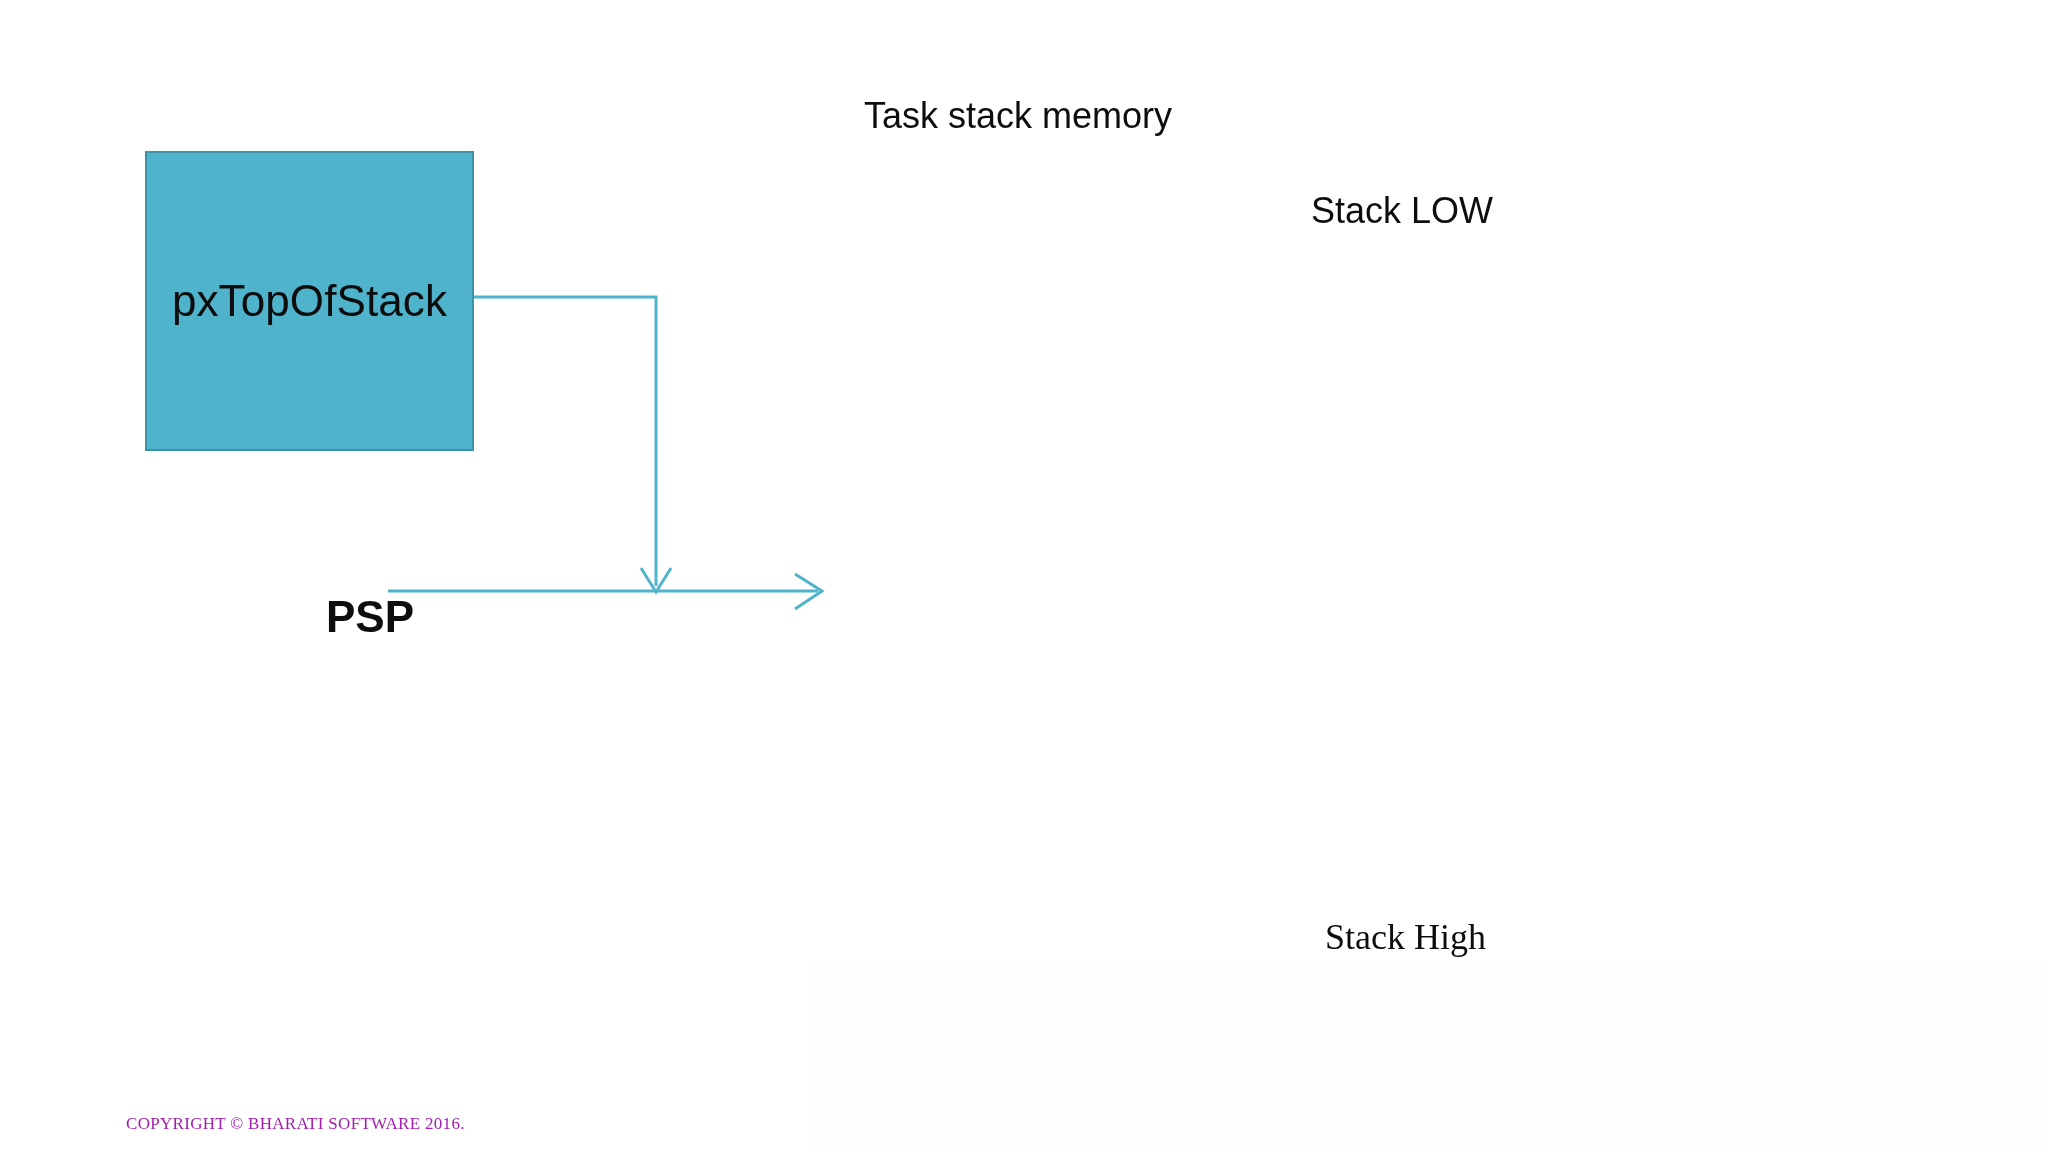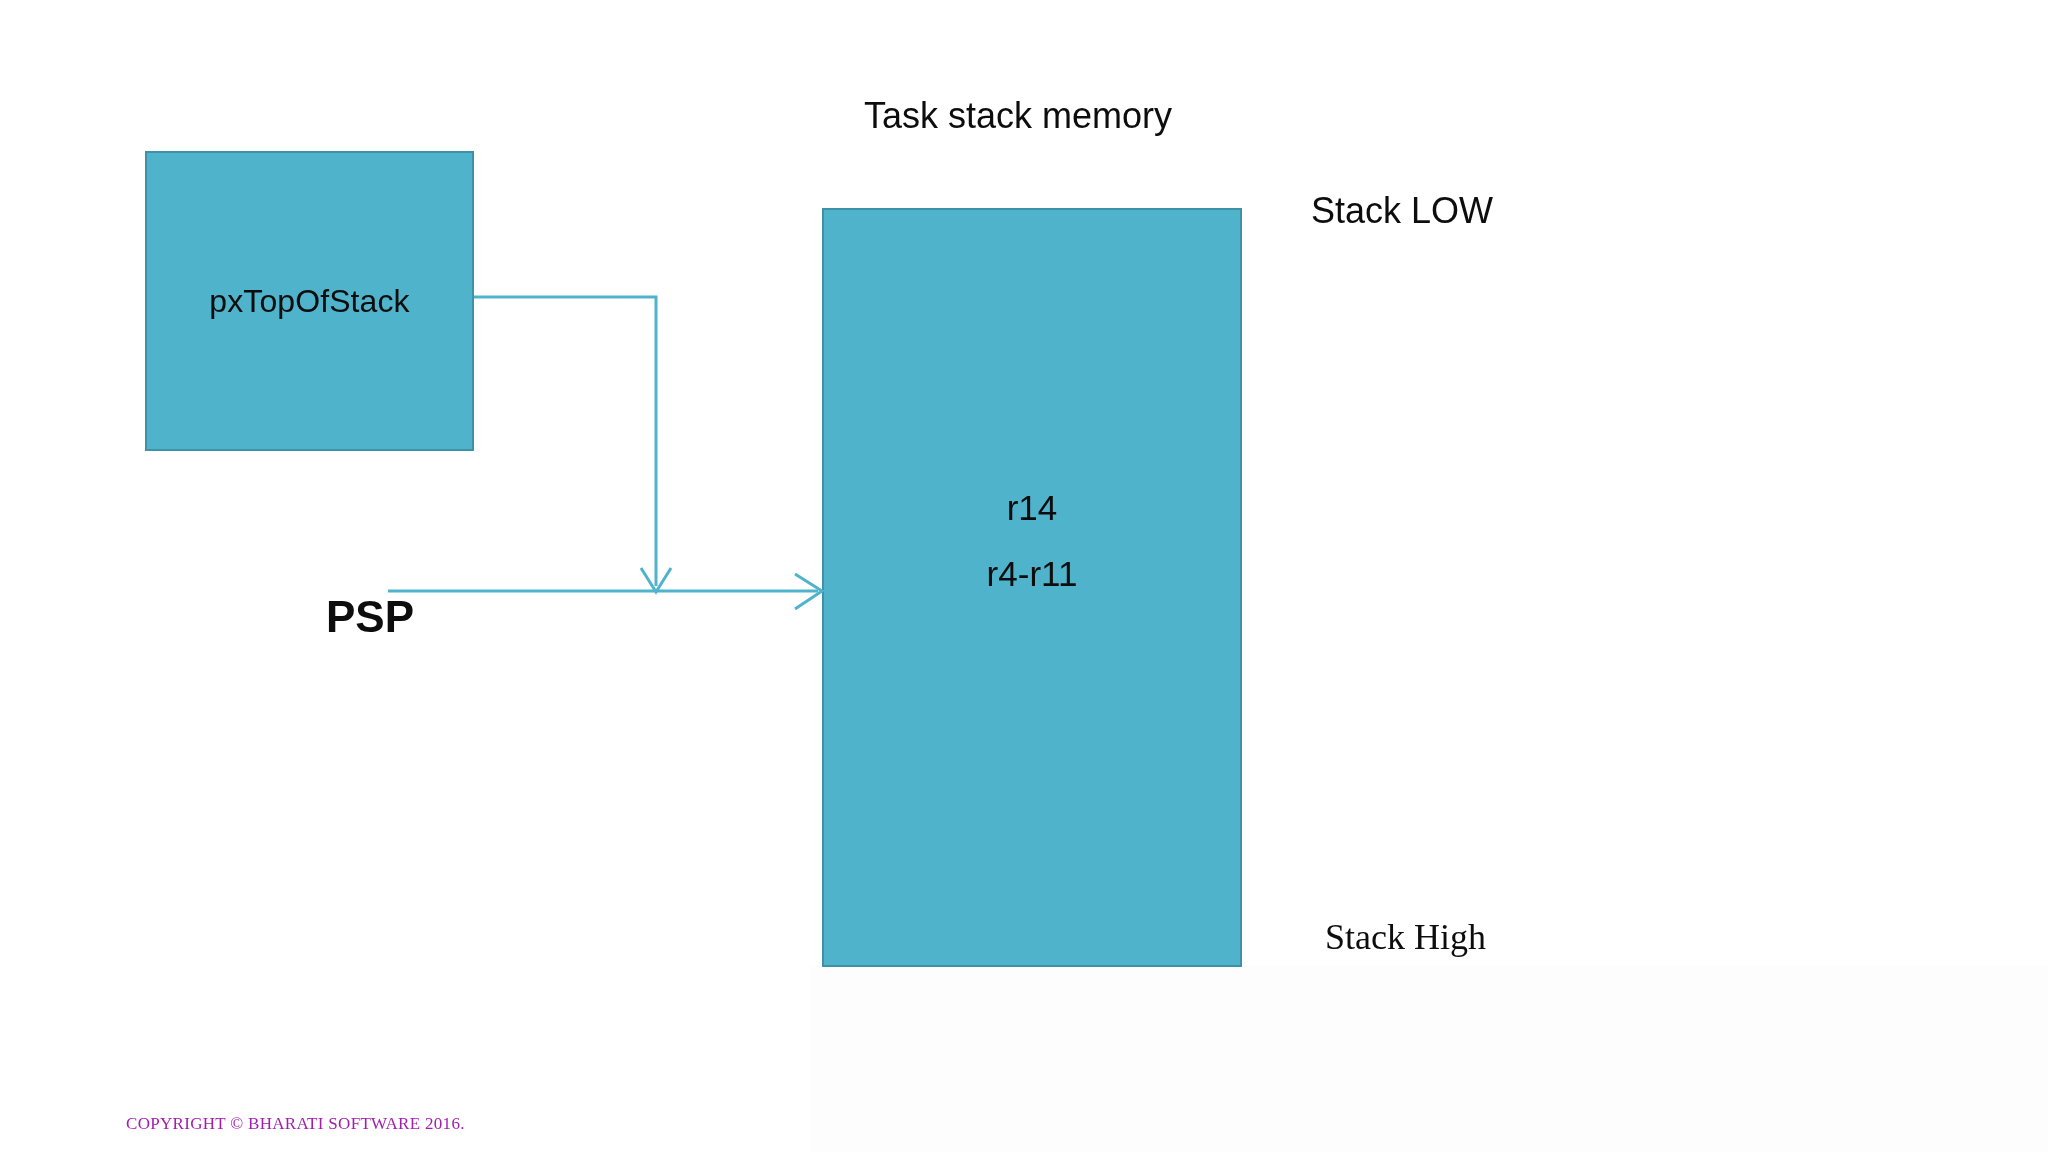--- a/index.html
+++ b/index.html
@@ -50,21 +50,21 @@
     justify-content: center;
   }
 
   .box-pxtop {
     left: 145px;
     top: 151px;
     width: 329px;
     height: 300px;
   }
   .box-pxtop .label {
-    font-size: 32px;
+    font-size: 44px;
     color: #0d0d0d;
     line-height: 1.2;
     letter-spacing: 0.1px;
     white-space: nowrap;
   }
 
   .box-stack {
     left: 822px;
     top: 208px;
     width: 420px;
@@ -146,26 +146,20 @@
 
   <div class="bg-panel"></div>
   <div class="bg-panel-2"></div>
 
   <div class="caption title-task">Task stack memory</div>
 
   <div class="memblock box-pxtop">
     <span class="label">pxTopOfStack</span>
   </div>
 
-  <div class="memblock box-stack">
-    <div class="stack-regs">
-      <span class="reg">r14</span>
-      <span class="reg">r4-r11</span>
-    </div>
-  </div>
 
   <div class="caption label-stack-low">Stack LOW</div>
 
   <div class="caption label-stack-high">Stack High</div>
 
   <div class="caption label-psp">PSP</div>
 
   <svg class="connectors" viewBox="0 0 2048 1152">
 
     <g>

